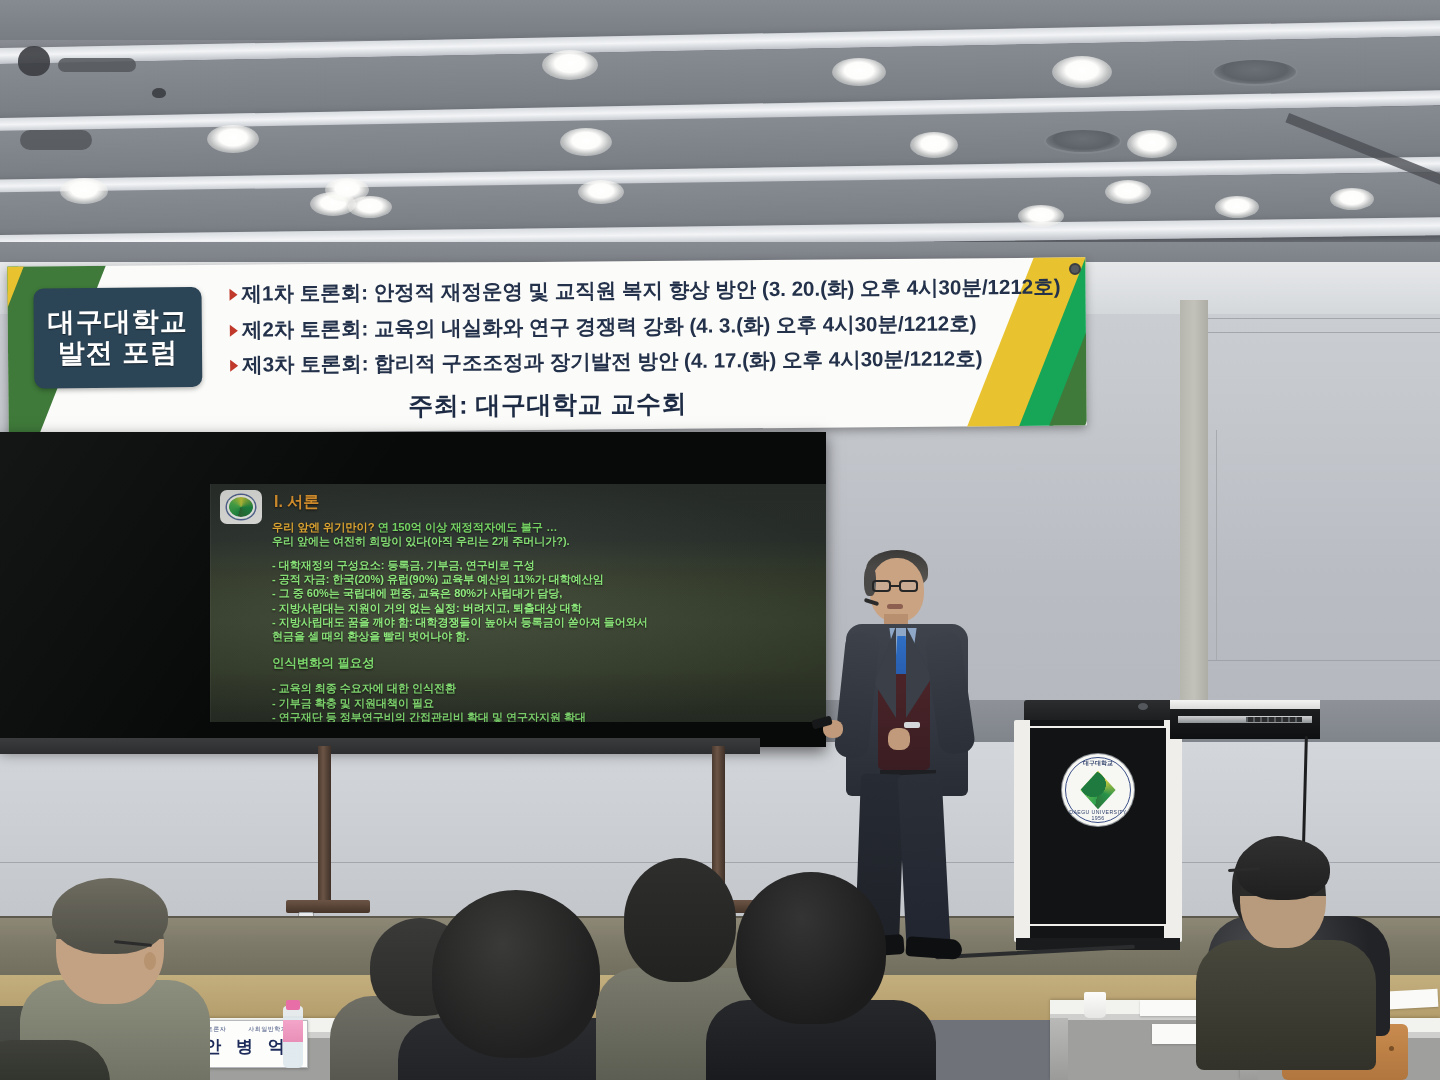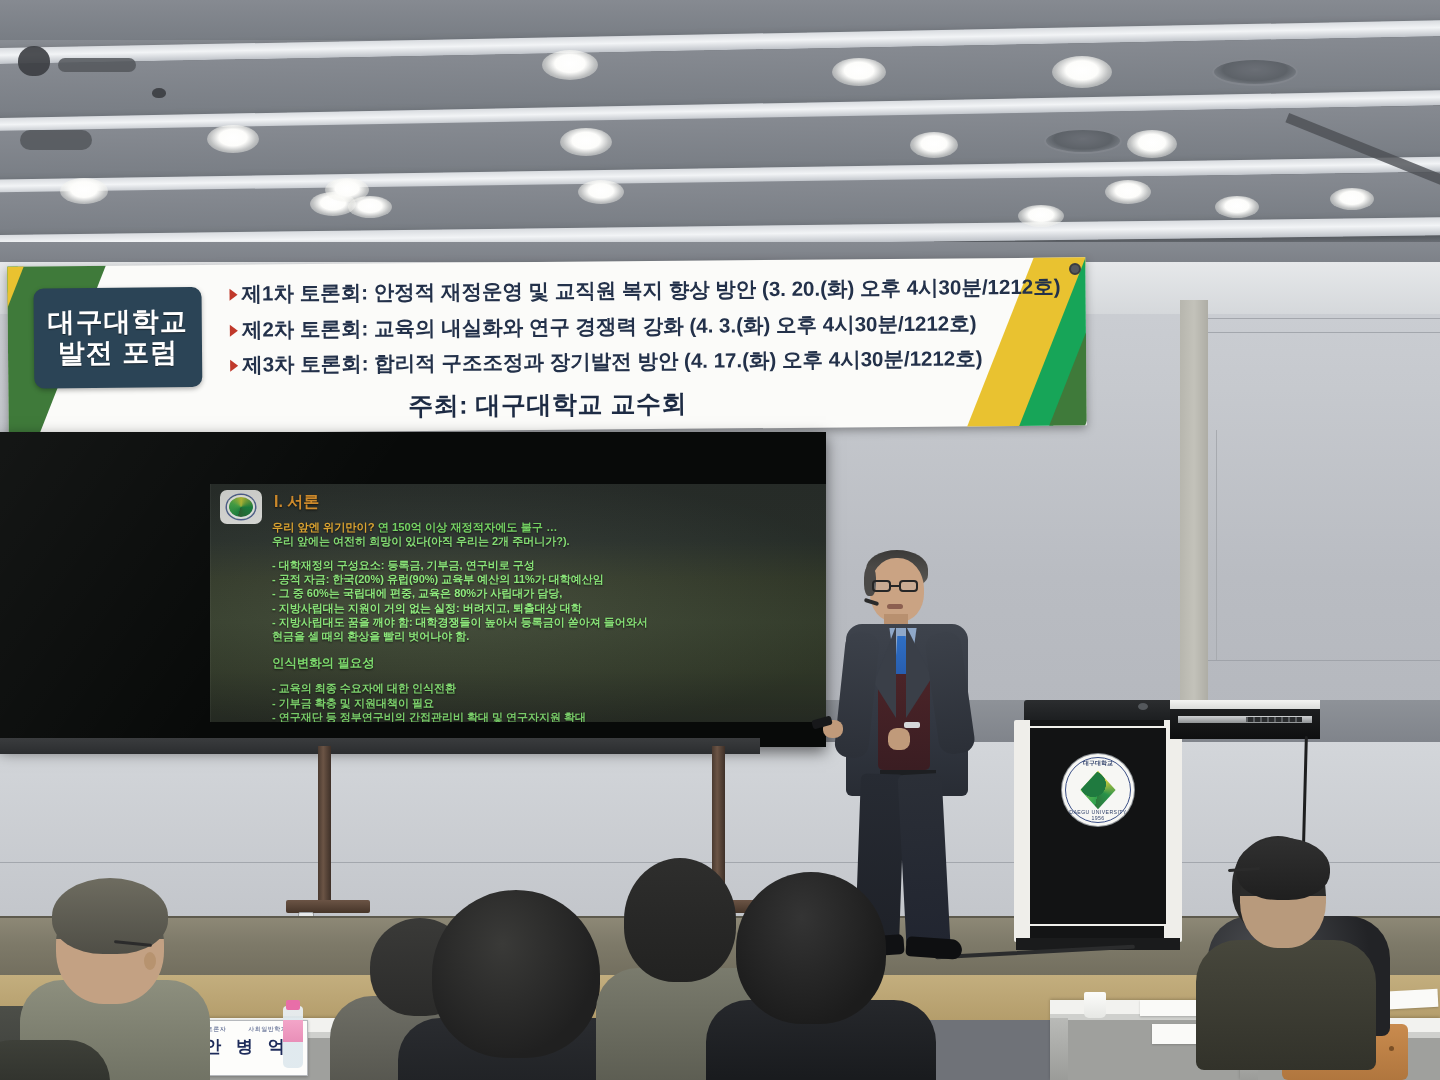--- a/index.html
+++ b/index.html
@@ -707,21 +707,21 @@
   <div class="desk-side" style="left:1240px;top:1036px;width:18px;height:44px;"></div>
   <div class="paper" style="left:1140px;top:1000px;width:112px;height:16px;"></div>
   <div class="paper" style="left:1318px;top:992px;width:120px;height:18px;transform:rotate(-3deg);"></div>
   <div class="paper" style="left:1152px;top:1024px;width:110px;height:20px;"></div>
   <div class="cup" style="left:1084px;top:992px;"></div>
   <div class="chair-back" style="left:1282px;top:1024px;width:126px;height:56px;">
     <div class="chair-dot" style="left:14px;top:22px;"></div>
     <div class="chair-dot" style="right:14px;top:22px;"></div>
   </div>
 
-  <div class="nameplate" style="left:186px;top:1020px;width:122px;height:56px;">
+  <div class="nameplate" style="left:186px;top:1020px;width:122px;height:48px;">
     <div class="np-role-row">
       <span class="np-role">토론자</span>
       <span class="np-role">사회일반학과</span>
     </div>
     <div class="np-name">안 병 억</div>
   </div>
   <div class="nameplate" style="left:576px;top:1022px;width:44px;height:52px;">
     <div class="np-role-row">
       <span class="np-role">토론자</span>
     </div>

